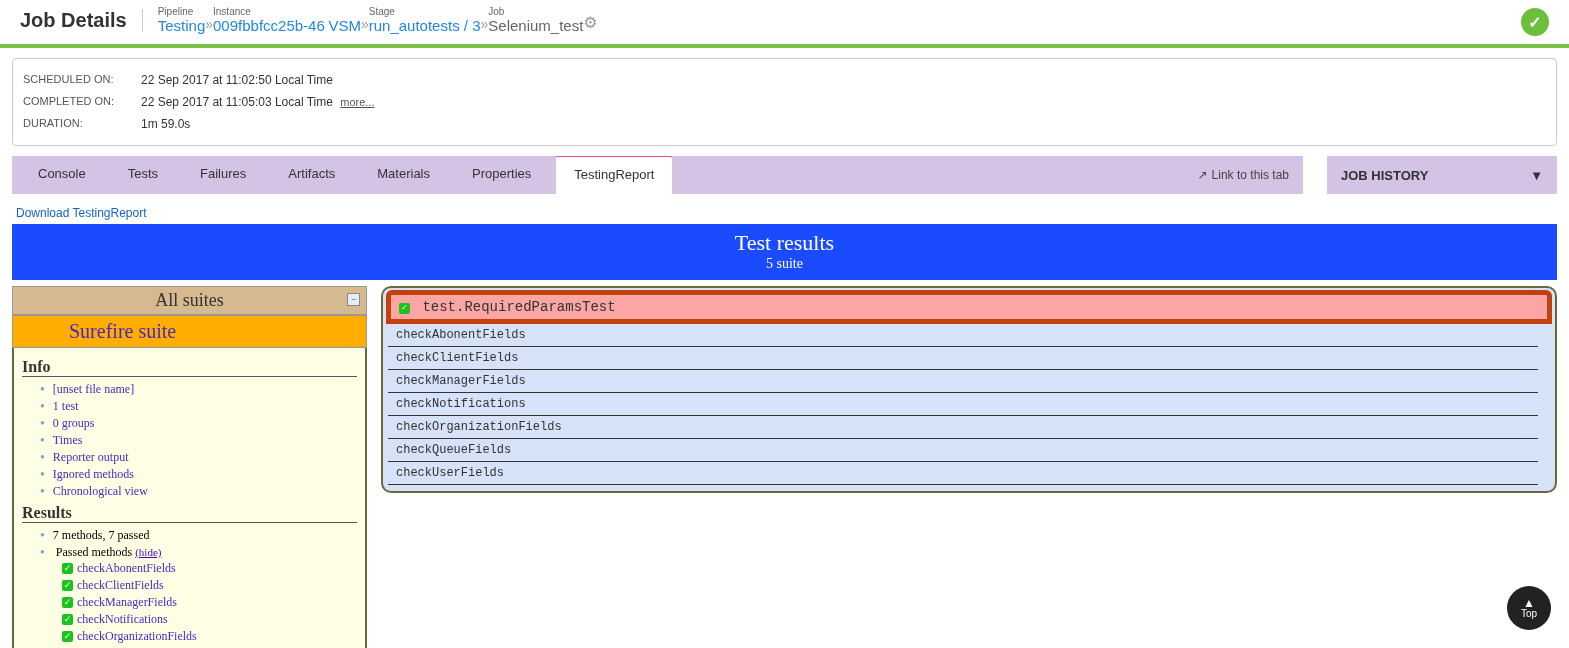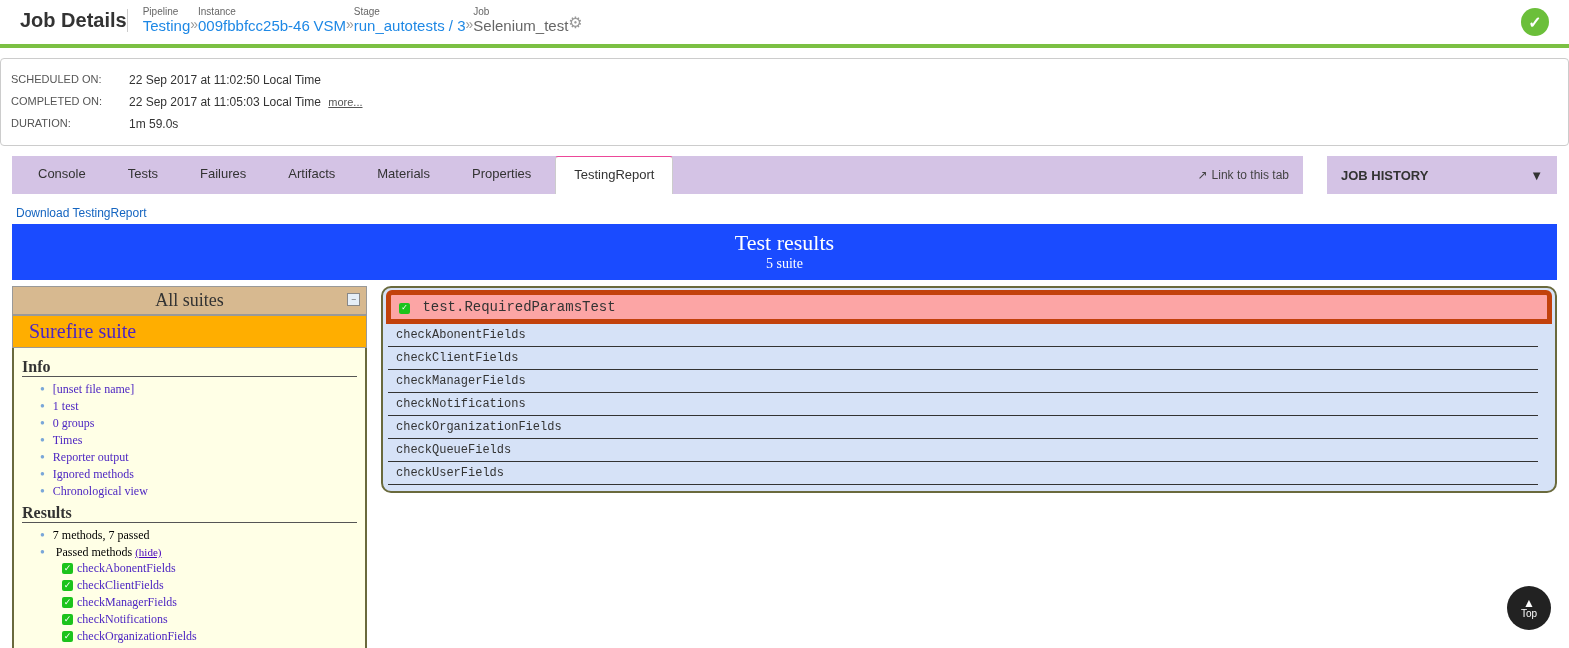--- a/index.html
+++ b/index.html
@@ -1,32 +1,32 @@
 <!DOCTYPE html>
 <html><head>
 <meta charset="utf-8">
 <style>
   * { box-sizing: border-box; margin: 0; padding: 0; }
   body { font-family: "Helvetica Neue", Arial, sans-serif; font-size: 13px; color: #333; background: #fff; width: 1569px; }
   a { color: #1565c0; text-decoration: none; }
 
   
   .header { display: flex; align-items: center; padding: 6px 20px 10px 20px; border-bottom: 4px solid #7bc043; position: relative; }
-  .header .title { font-size: 20px; font-weight: 600; color: #333; border-right: 1px solid #ccc; }
+  .header .title { font-size: 20px; font-weight: 600; color: #333; padding-right: 15px; border-right: 1px solid #ccc; }
   .crumbs { display: flex; align-items: flex-end; padding-left: 15px; }
   .crumb { display: flex; flex-direction: column; }
   .crumb-label { font-size: 10px; color: #666; }
   .crumb-value { font-size: 15px; color: #1e88e5; }
   .crumb-value.plain { color: #666; }
   .chev { color: #999; align-self: flex-end; font-size: 14px; padding-bottom: 2px; }
   .gear { color: #999; align-self: flex-end; font-size: 16px; padding-bottom: 2px; }
   .status-circle { position: absolute; right: 20px; top: 8px; width: 28px; height: 28px; border-radius: 50%; background: #6bbf3a; display: flex; align-items: center; justify-content: center; color: #fff; font-size: 16px; font-weight: bold; }
 
   
-  .summary { margin: 10px 0; border: 1px solid #ccc; border-radius: 4px; padding: 14px 10px; display: flex; }
+  .summary { margin: 10px 12px; border: 1px solid #ccc; border-radius: 4px; padding: 14px 10px; display: flex; }
   .summary-col { display: grid; grid-template-columns: 110px auto; row-gap: 8px; column-gap: 8px; }
   .summary-col.left { flex: 0 0 680px; }
   .summary-col.right { flex: 1; }
   .summary-col .lbl { font-size: 11px; color: #555; }
   .summary-col .val { font-size: 12px; color: #333; }
   .more { text-decoration: underline; color: #555; font-size: 11px; margin-left: 4px; }
 
   
   .tabbar-wrap { display: flex; margin: 0 12px; gap: 24px; }
   .tabbar { flex: 1; background: #d4c3e5; display: flex; align-items: stretch; height: 38px; }
@@ -43,21 +43,21 @@
   .blue-banner { background: #1a4bff; color: #fff; text-align: center; padding: 6px 0 8px 0; margin-top: 4px; }
   .blue-banner .t1 { font-family: "Times New Roman", serif; font-size: 22px; }
   .blue-banner .t2 { font-family: "Times New Roman", serif; font-size: 14px; }
 
   .report-body { display: flex; gap: 14px; margin-top: 6px; align-items: flex-start; }
 
   
   .suites-col { flex: 0 0 355px; }
   .all-suites-hdr { background: #d7b990; font-family: "Times New Roman", serif; font-size: 18px; text-align: center; padding: 3px 0; position: relative; border: 1px solid #999; }
   .all-suites-hdr .toggle { position: absolute; right: 6px; top: 6px; width: 13px; height: 13px; border: 1px solid #888; background: #e5eef7; font-size: 9px; line-height: 11px; text-align: center; }
-  .suite-hdr { background: #ffae00; border: 1px solid #999; display: flex; align-items: center; }
+  .suite-hdr { background: #ffae00; border: 1px solid #999; display: flex; align-items: center; gap: 40px; }
   .suite-hdr .bar { width: 10px; background: #1cc31c; }
   .suite-hdr .name { font-family: "Times New Roman", serif; font-size: 20px; color: #4d26c2; padding: 4px 6px; }
   .suite-body { background: #ffffe6; border: 2px solid #6a6a3d; border-top: none; border-radius: 0 0 8px 8px; padding: 6px 8px 10px 8px; font-family: "Times New Roman", serif; }
   .suite-body h4 { font-family: "Times New Roman", serif; font-weight: bold; font-size: 16px; border-bottom: 1px solid #555; margin: 4px 0 4px 0; }
   .info-list, .results-list { list-style: none; padding-left: 18px; }
   .info-list li::before, .results-list > li::before { content: "\25CF"; color: #7aa7d9; font-size: 8px; margin-right: 8px; vertical-align: 2px; }
   .info-list li, .results-list > li { font-size: 12px; color: #4d26c2; padding: 1px 0; }
   .results-list .black { color: #000; }
   .passed-methods { list-style: none; padding-left: 22px; }
   .passed-methods li { font-size: 12px; color: #4d26c2; padding: 1px 0; }

